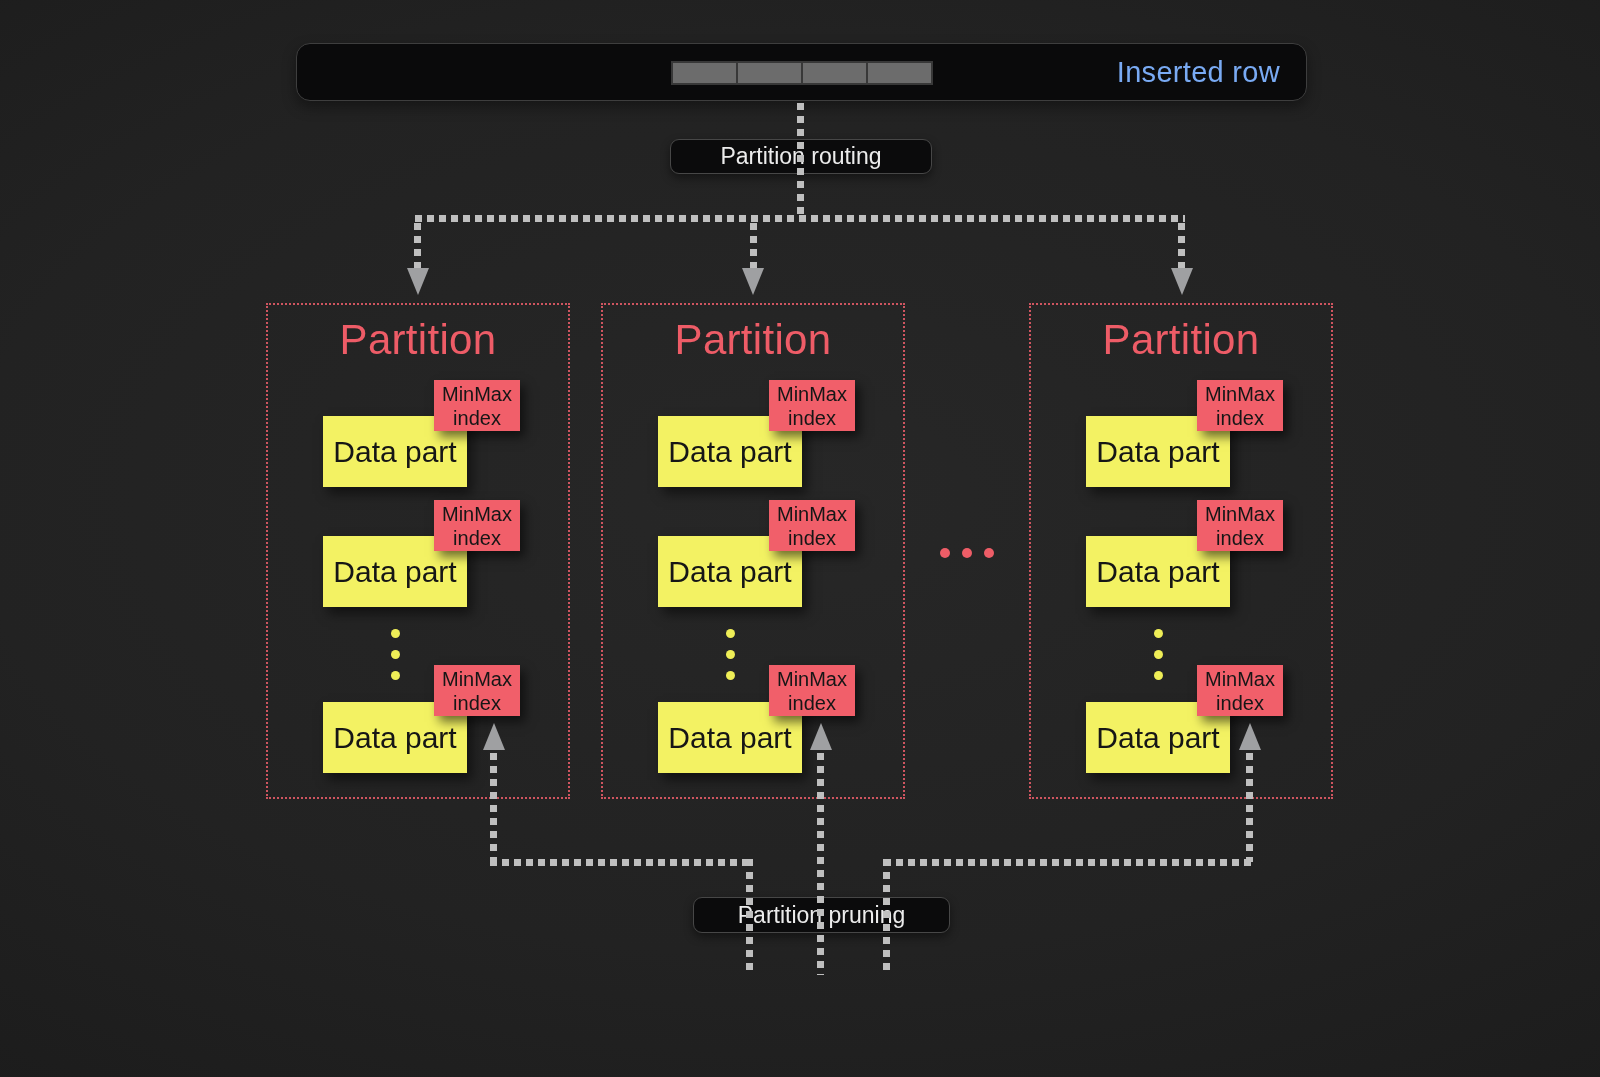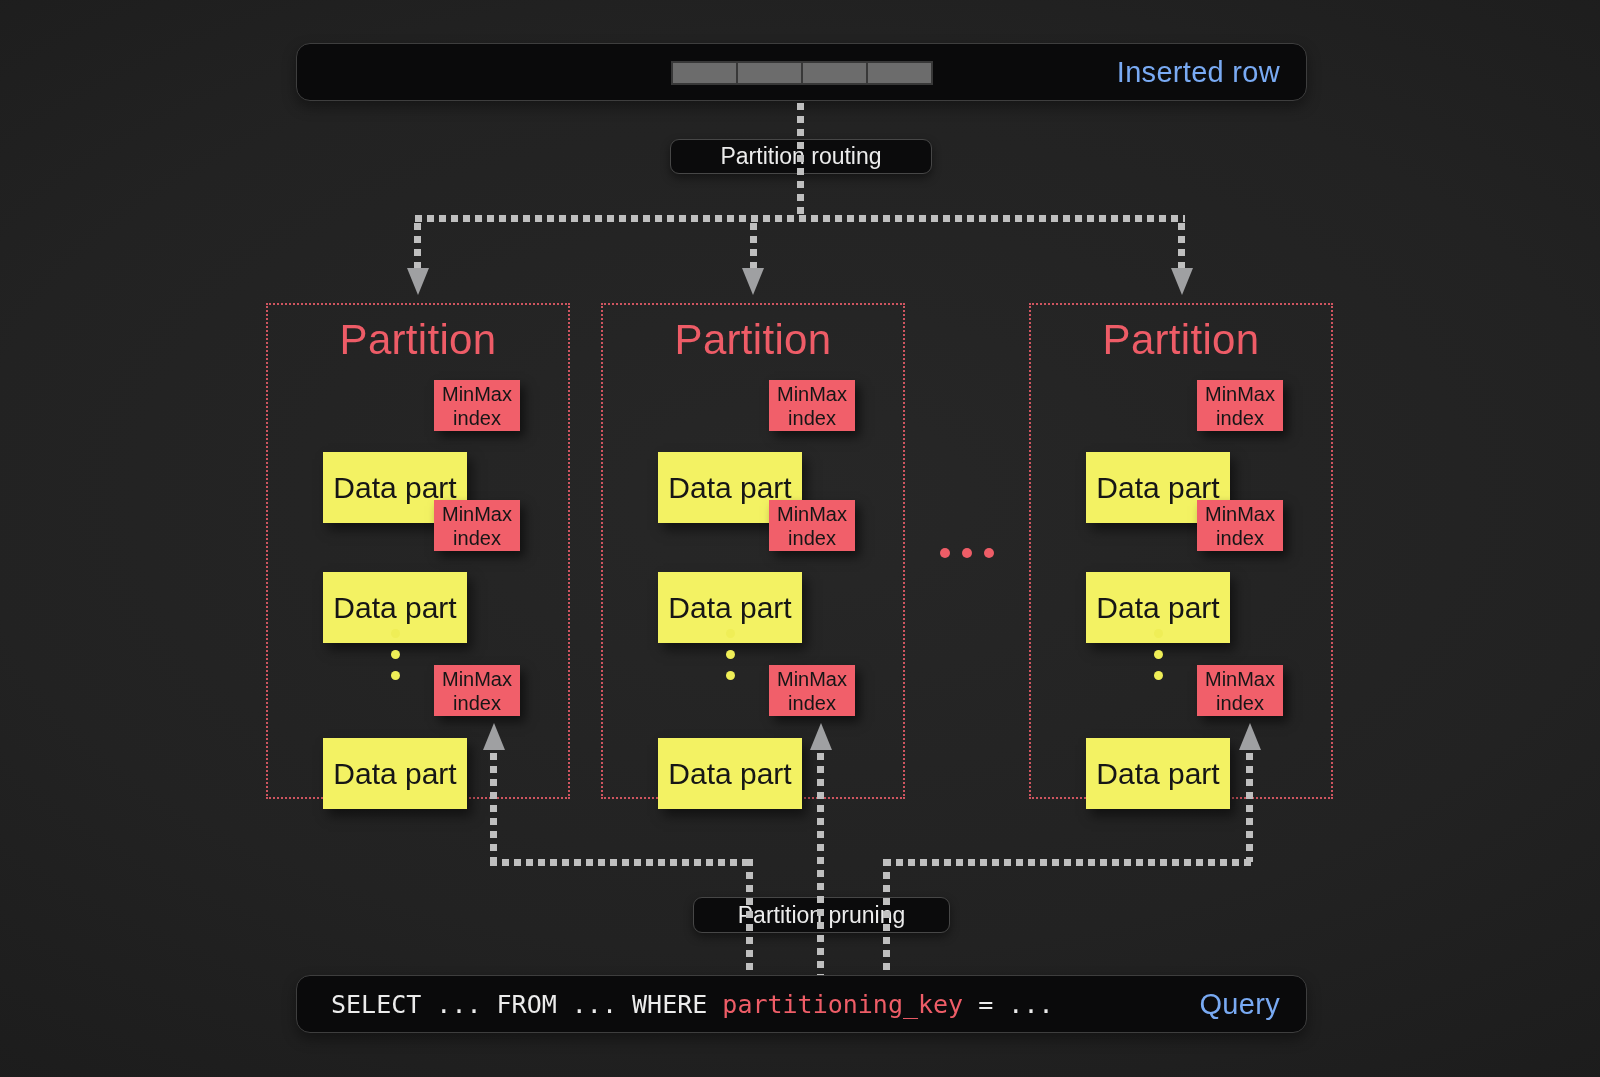--- a/index.html
+++ b/index.html
@@ -42,21 +42,21 @@
     position:absolute;top:303px;width:304px;height:496px;box-sizing:border-box;
     border:2px dotted #cf5560;z-index:3;
   }
   .partition-title{
     position:absolute;left:0;right:0;top:11px;text-align:center;
     color:#ee5c67;font-size:42px;letter-spacing:0.3px;
   }
   .datapart{
     position:absolute;width:144px;height:71px;background:#f3f263;color:#161616;
     font-size:30px;display:flex;align-items:center;justify-content:center;
-    box-shadow:5px 7px 11px rgba(0,0,0,0.5);z-index:2;white-space:pre;margin-top:36px;
+    box-shadow:5px 7px 11px rgba(0,0,0,0.5);z-index:2;white-space:pre;
   }
   .tag{
     position:absolute;width:86px;height:51px;background:#f15f6a;color:#161616;
     font-size:20px;line-height:24px;text-align:center;display:flex;align-items:center;justify-content:center;
     box-shadow:5px 6px 10px rgba(0,0,0,0.55);z-index:3;
   }
   .vdots{position:absolute;z-index:2;}
   .vdots i{display:block;width:9px;height:9px;border-radius:50%;background:#efee57;margin-bottom:12px;}
   .hdots{position:absolute;display:flex;gap:12px;z-index:2;}
   .hdots i{display:block;width:10px;height:10px;border-radius:50%;background:#ee5d67;}
@@ -144,18 +144,14 @@
   <div class="dotline-v" style="left:490px;top:753px;height:109px"></div>
   <div class="dotline-v" style="left:817px;top:753px;height:222px"></div>
   <div class="dotline-v" style="left:1246px;top:753px;height:109px"></div>
   <div class="dotline-h" style="left:490px;top:859px;width:264px"></div>
   <div class="dotline-h" style="left:884px;top:859px;width:369px"></div>
   <div class="dotline-v" style="left:746px;top:859px;height:116px"></div>
   <div class="dotline-v" style="left:883px;top:859px;height:116px"></div>
 
   <div class="mini-label" id="pruning-label">Partition pruning</div>
 
-  <div class="bar" id="query-bar">
-    <span class="code"><span>SELECT ... FROM ... WHERE </span><span class="hl">partitioning_key</span><span> = ...</span></span>
-    <span class="blue-text">Query</span>
-  </div>
 
 </div>
 
 </body></html>

